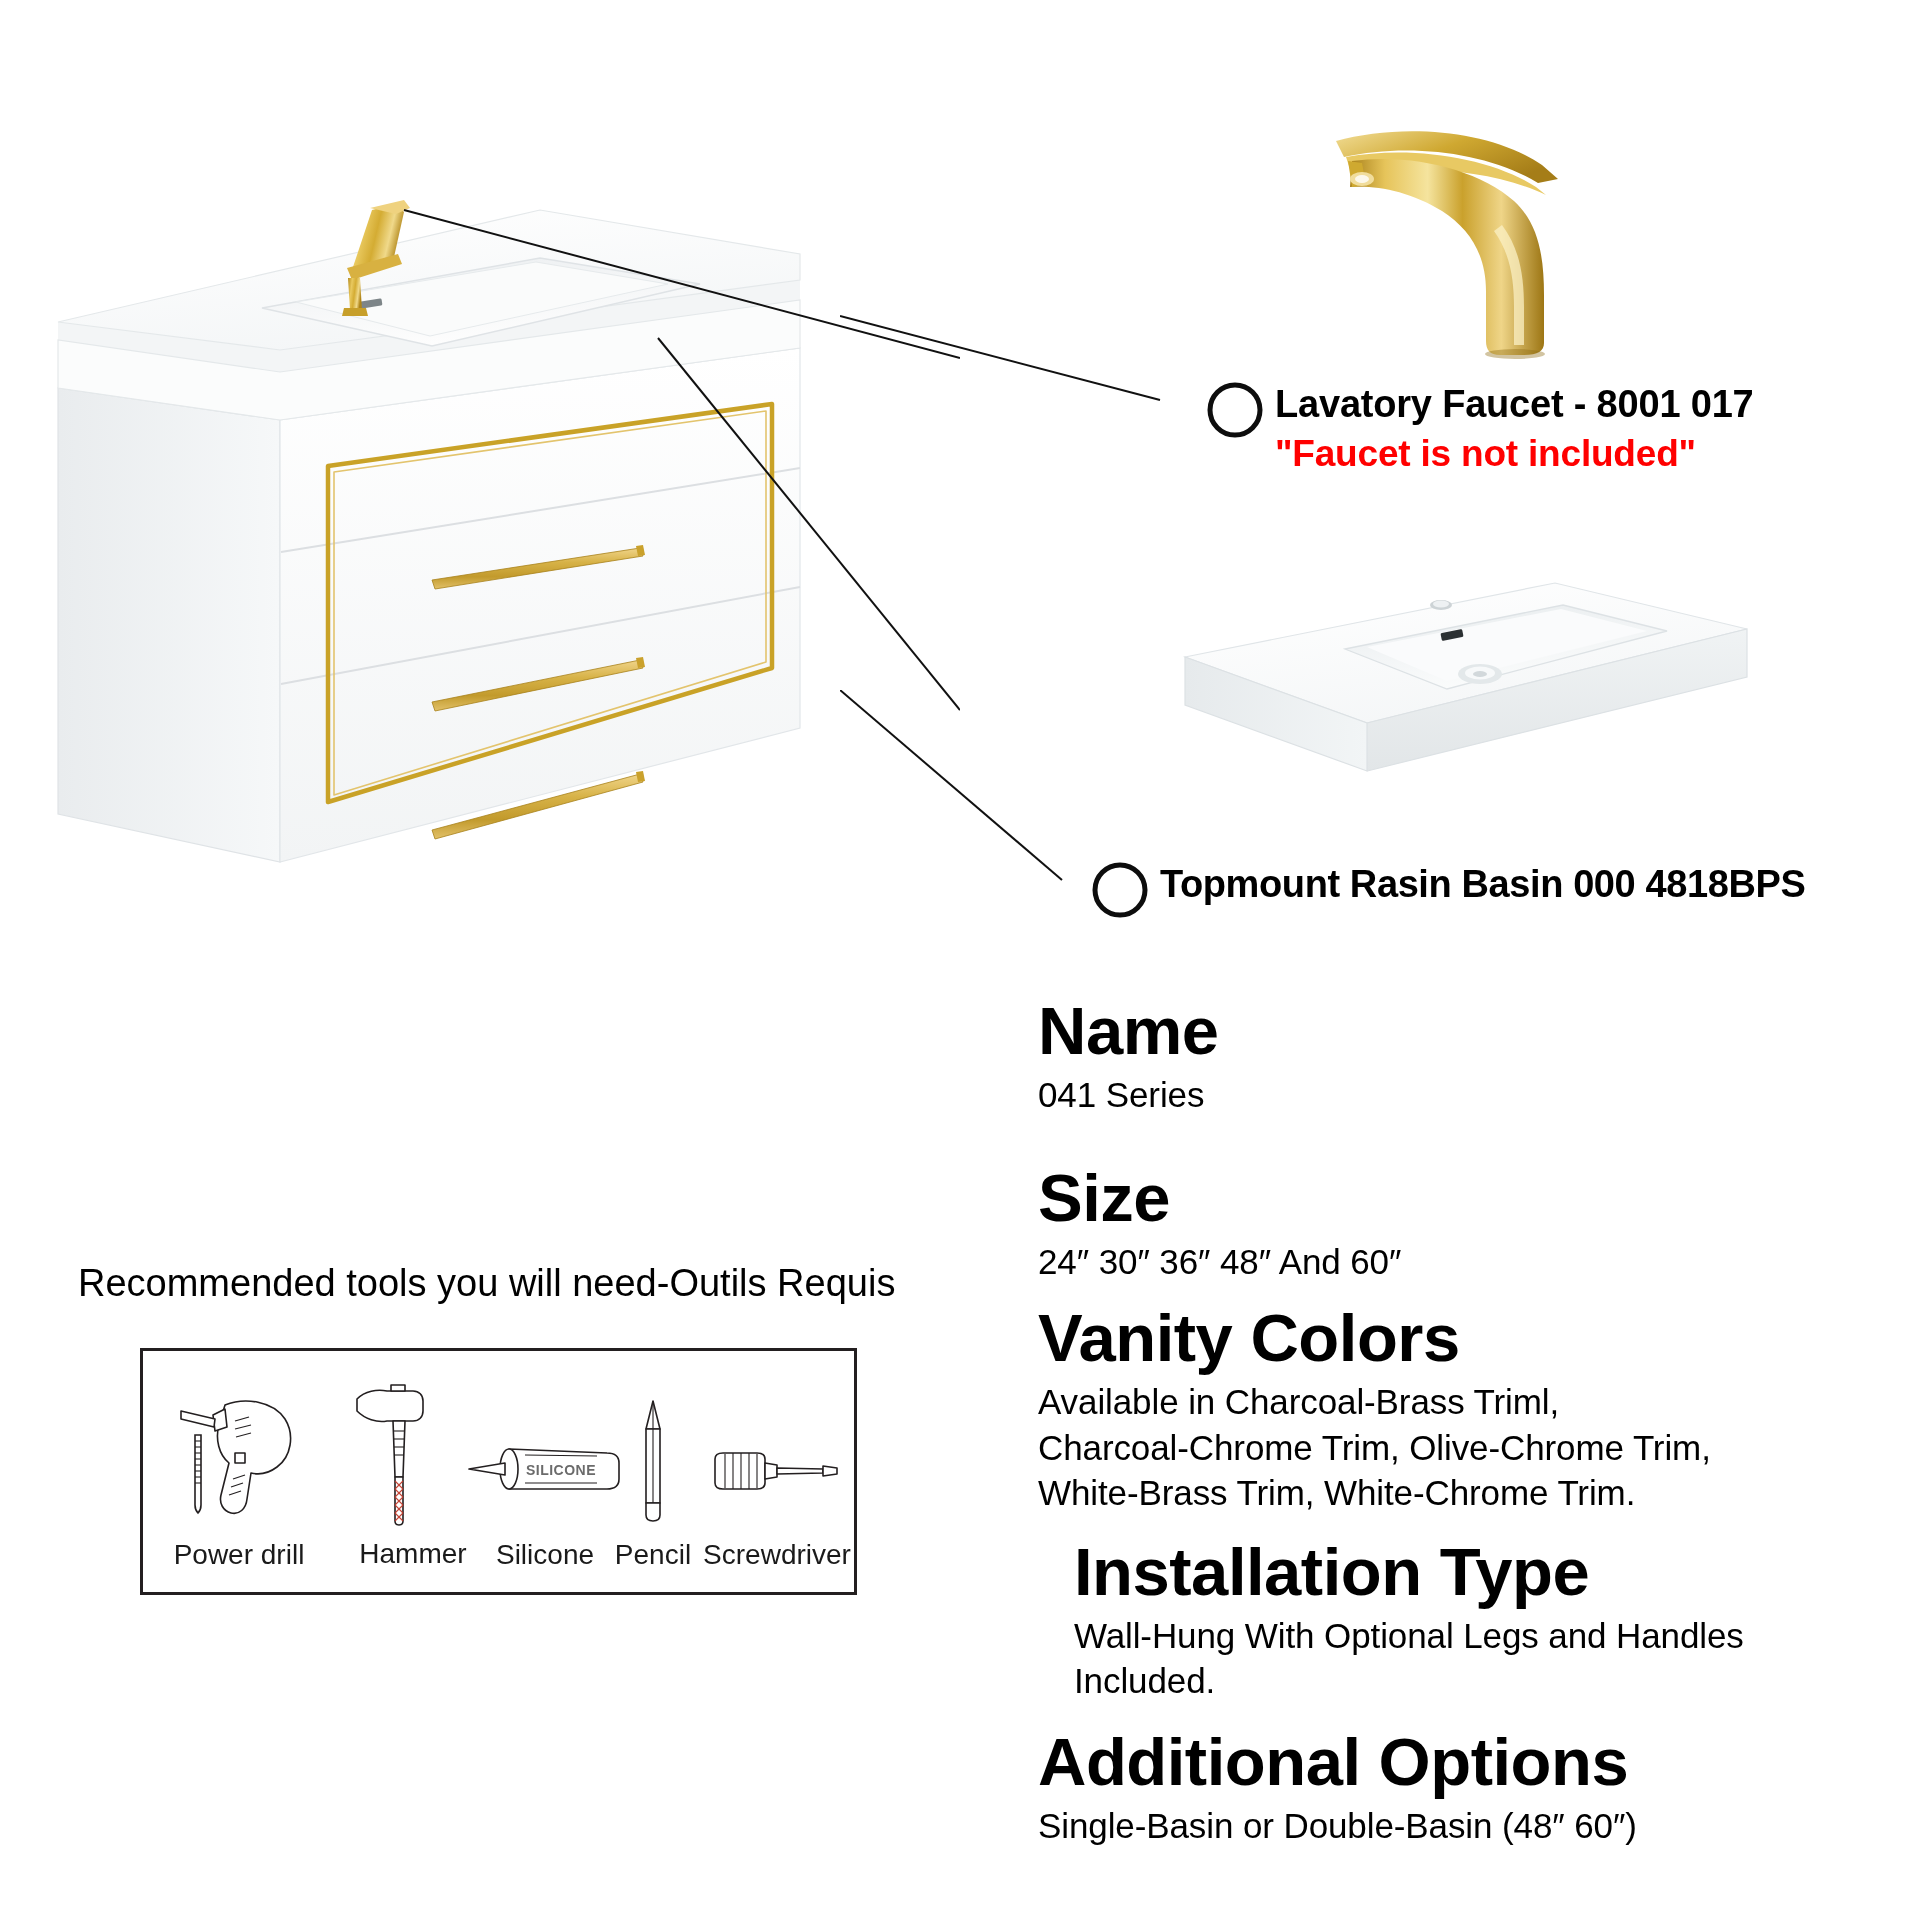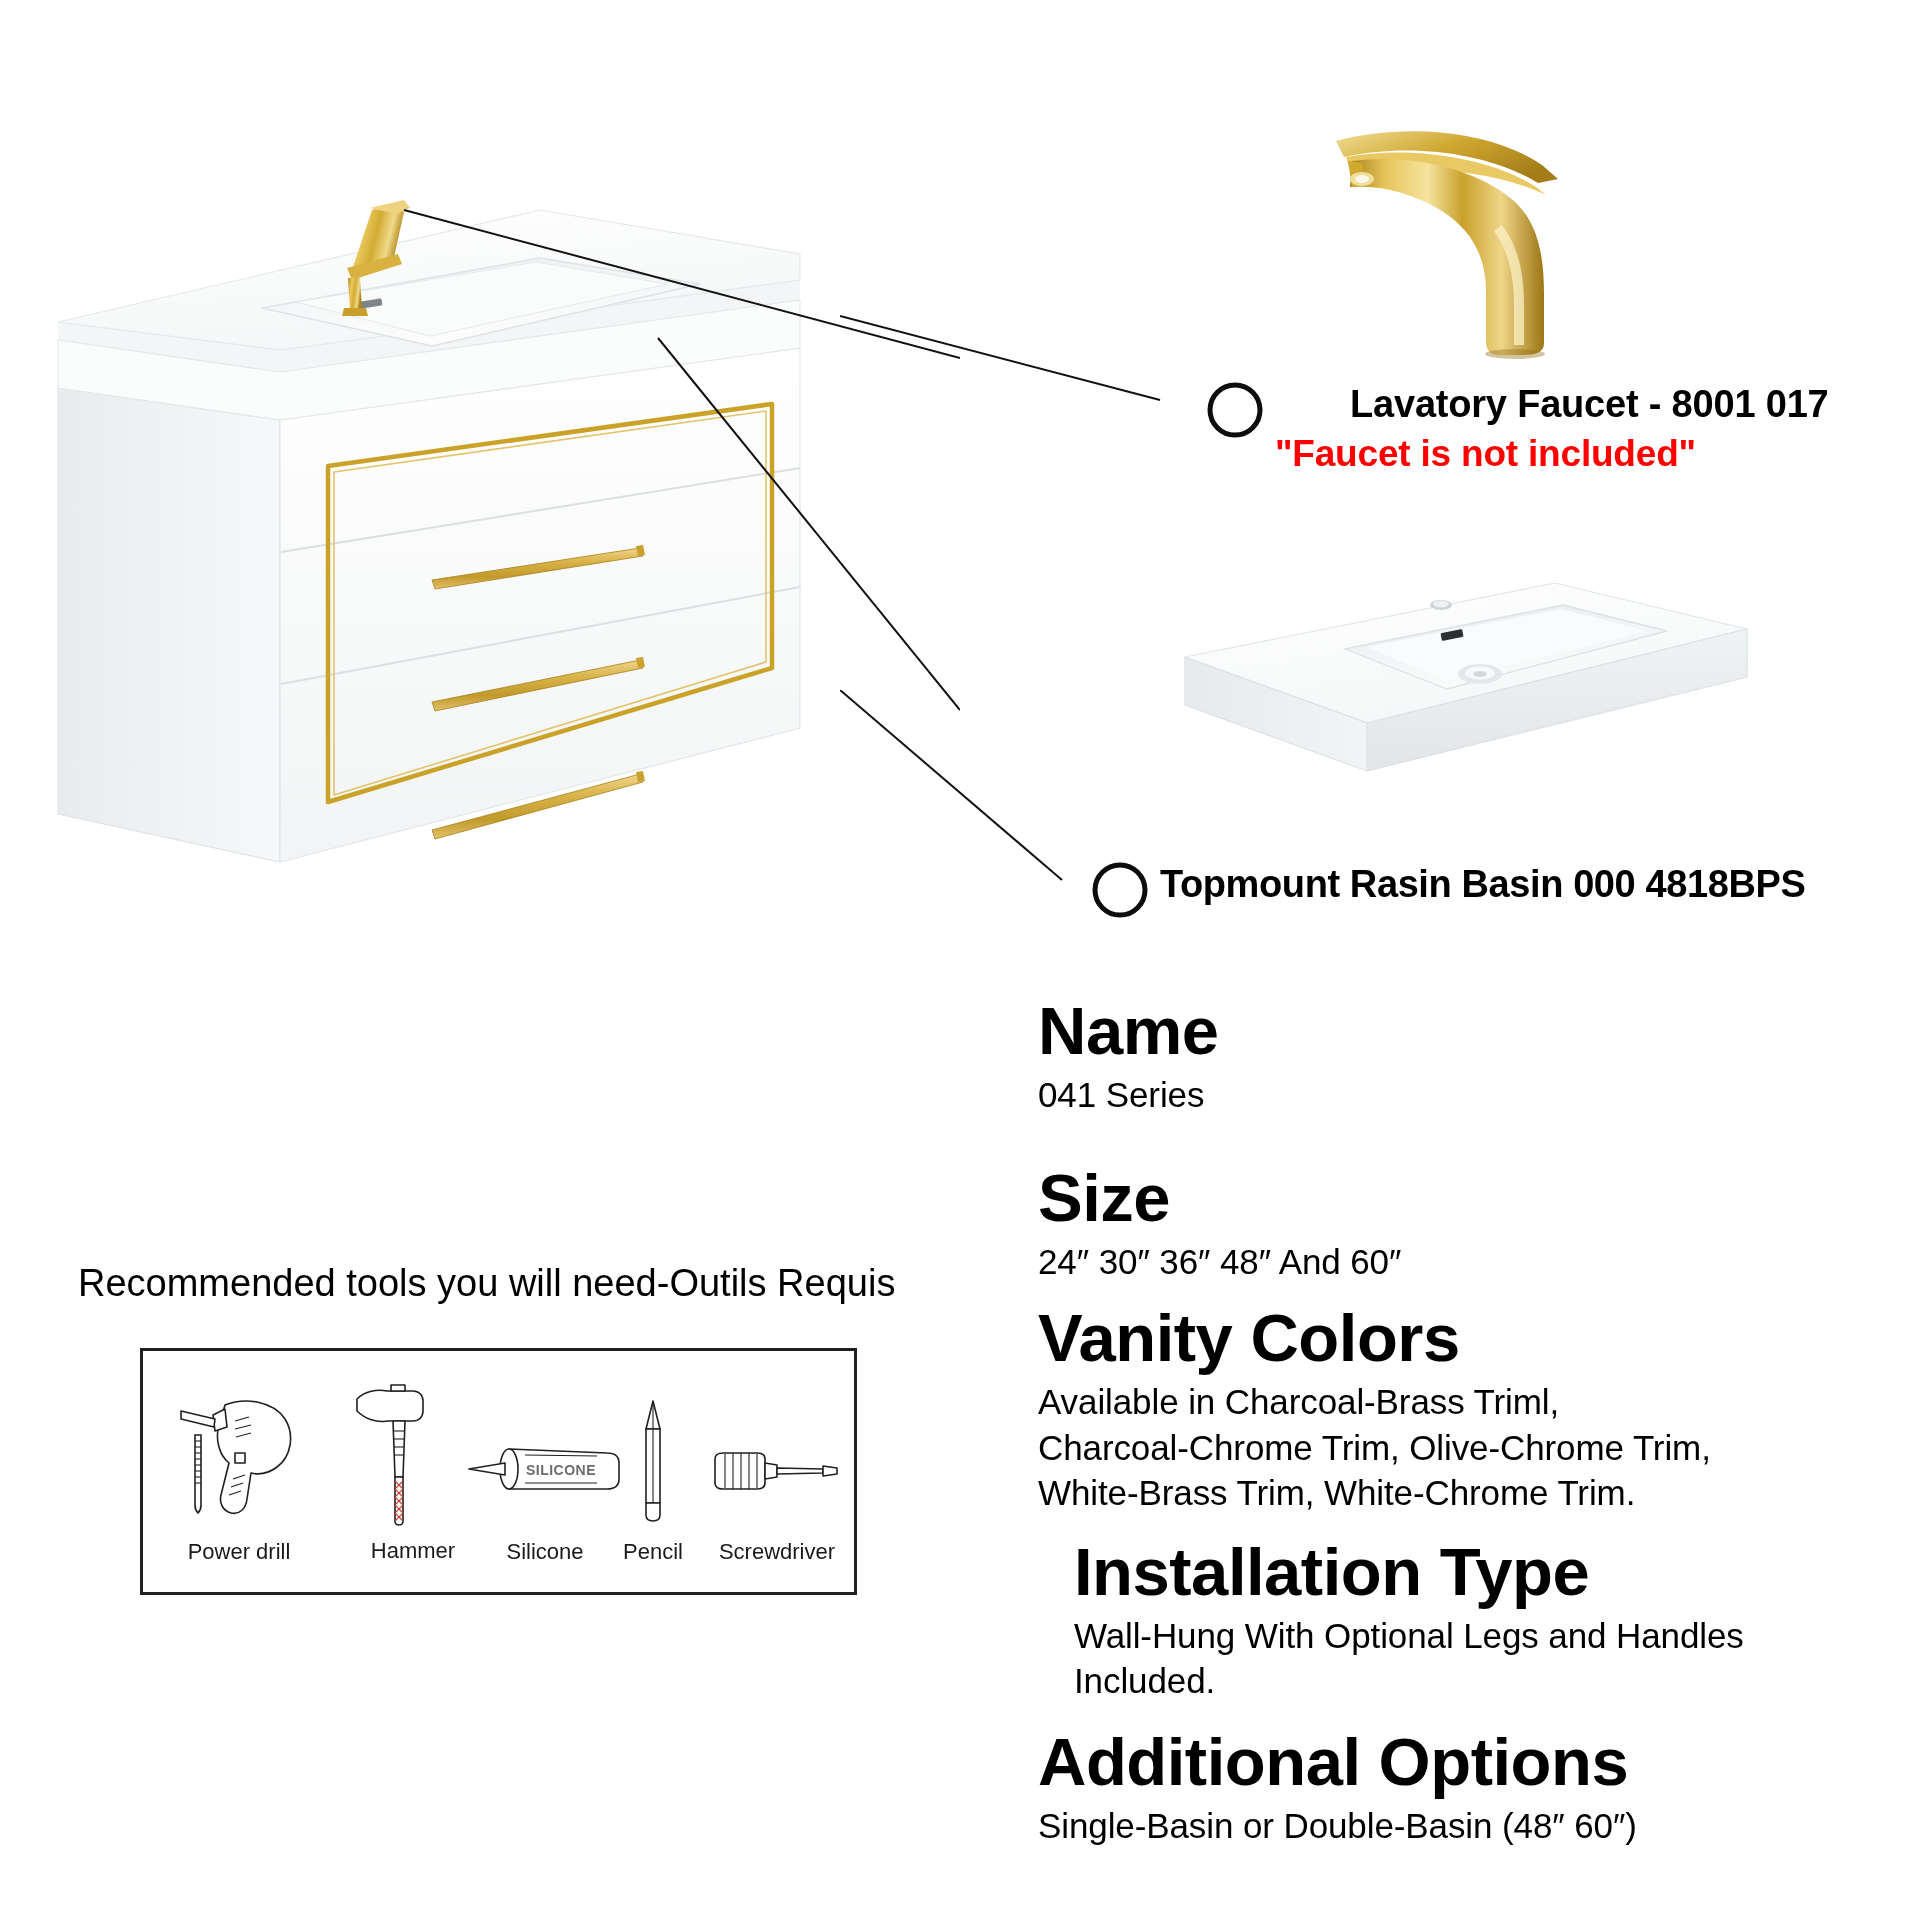--- a/index.html
+++ b/index.html
@@ -25,21 +25,21 @@
   .abs { position: absolute; }
 
   
   .callout-label {
     font-family: "Liberation Sans", sans-serif;
     font-weight: bold;
     line-height: 1.18;
     white-space: nowrap;
   }
   #faucet-callout-title {
-    left: 1350px; top: 382px;
+    left: 1275px; top: 382px;
     font-size: 38px;
     letter-spacing: -0.2px;
   }
   #faucet-callout-note {
     left: 1275px; top: 432px;
     font-size: 37px;
     letter-spacing: -0.2px;
   }
   #basin-callout-title {
     left: 1160px; top: 862px;
@@ -92,21 +92,21 @@
     top: 1348px;
     width: 717px;
     height: 247px;
     border: 3px solid #231f20;
     background: #ffffff;
     box-sizing: border-box;
   }
   .tool-label {
     position: absolute;
     font-family: "Liberation Sans", sans-serif;
-    font-size: 22px;
+    font-size: 28px;
     font-weight: normal;
     color: #1a1a1a;
     text-align: left;
     white-space: nowrap;
     transform: translateX(-50%);
   }
 </style>
 </head>
 <body>
 

